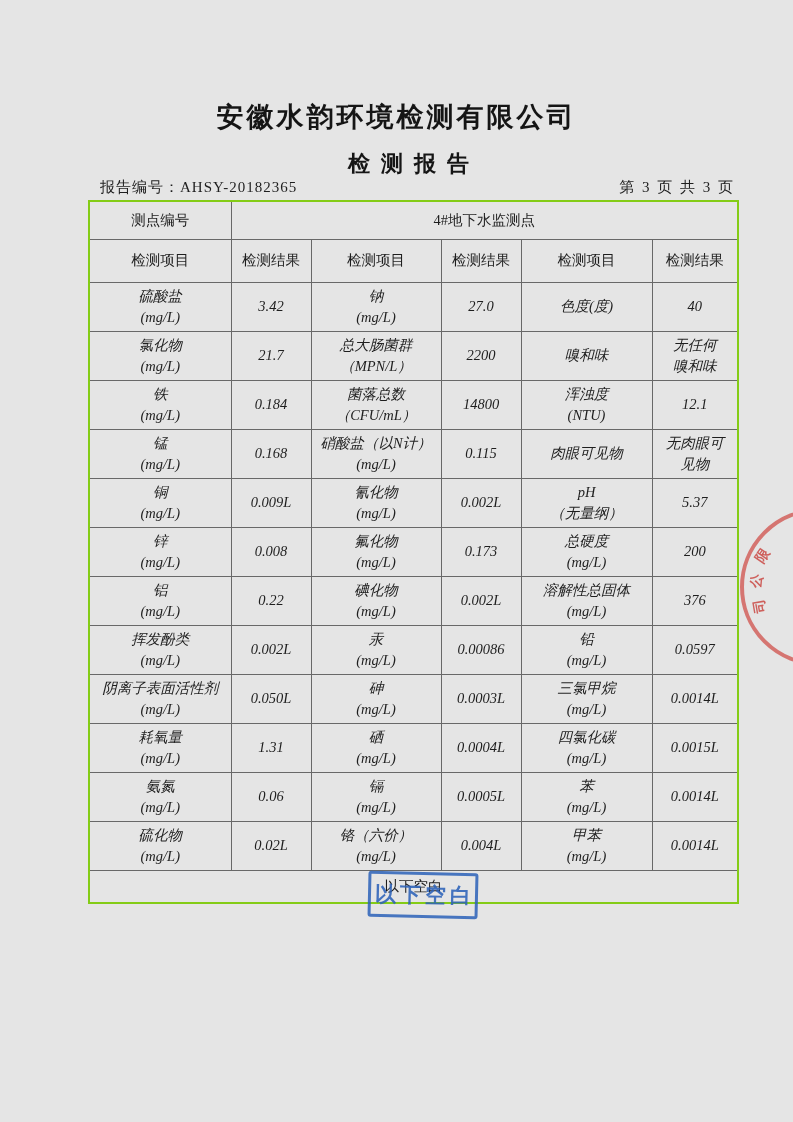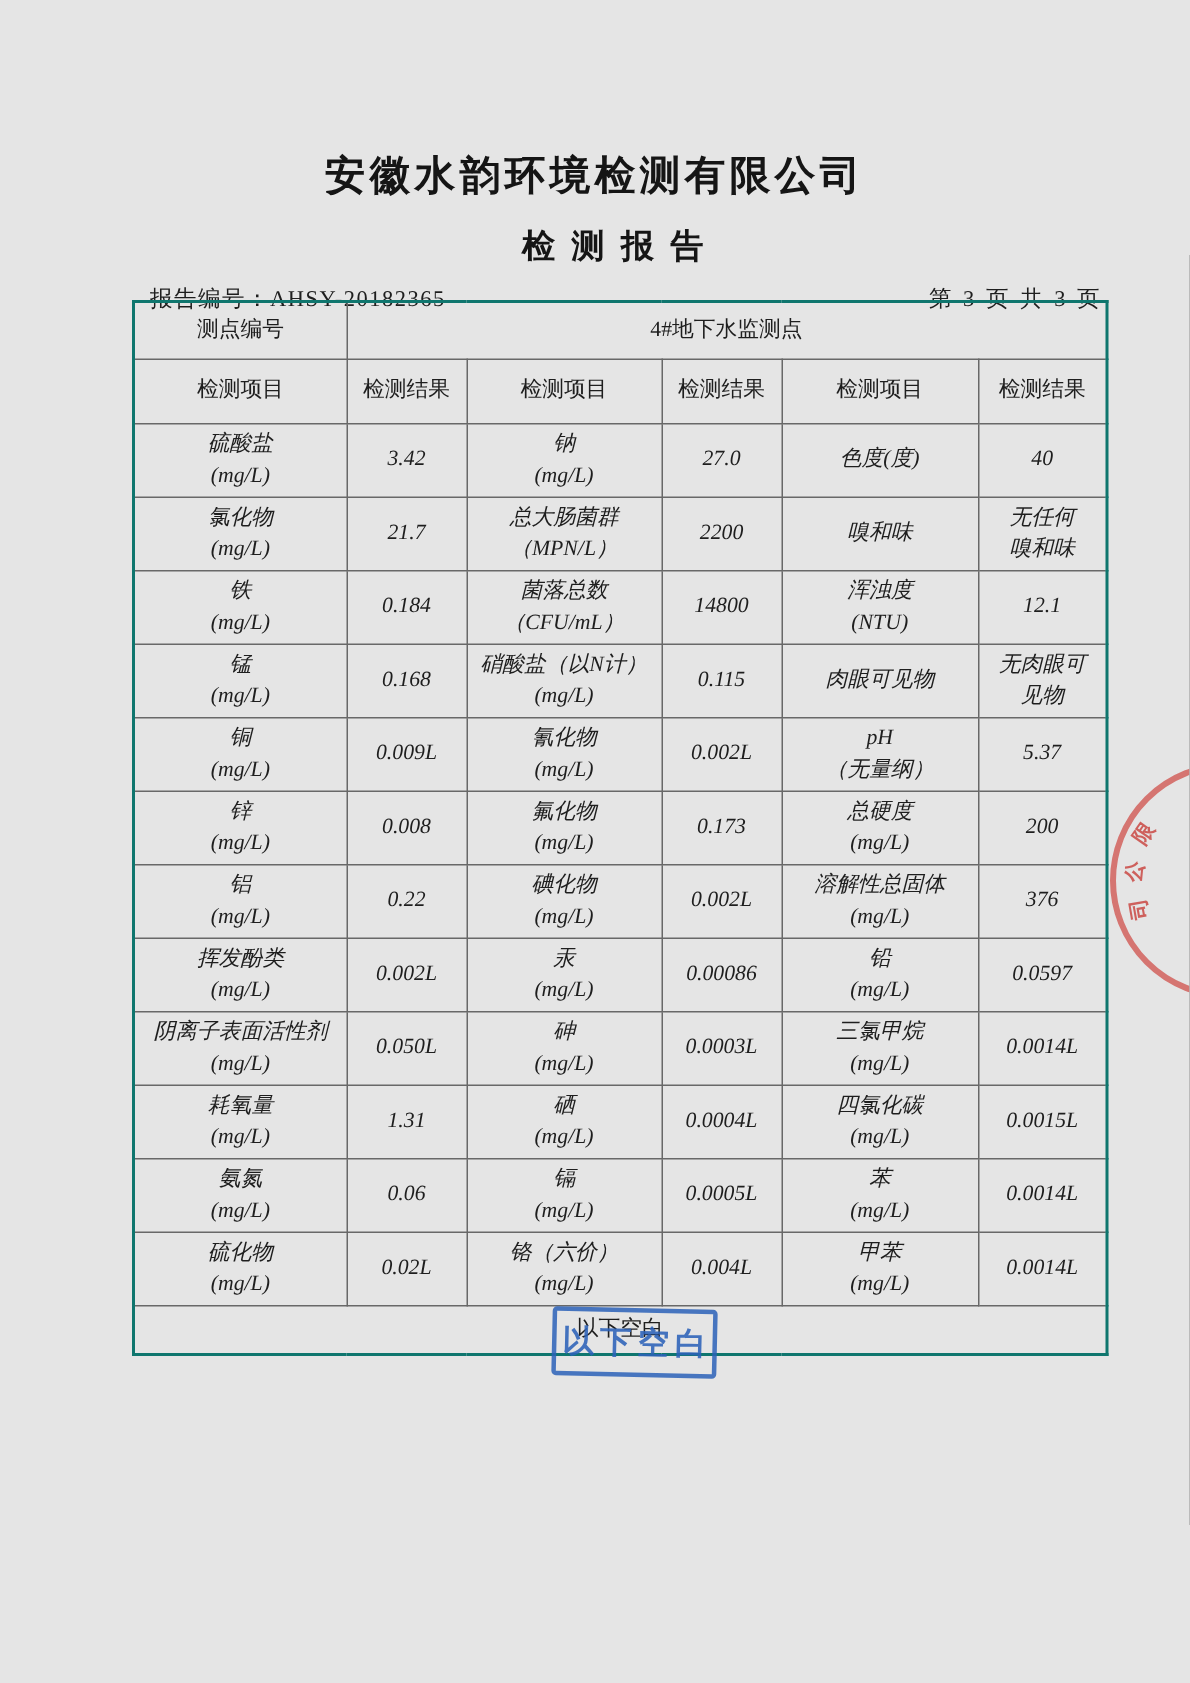--- a/index.html
+++ b/index.html
@@ -13,30 +13,30 @@
     position:absolute; top:99px; left:0; width:100%;
     text-align:center; font-size:27px; font-weight:bold; letter-spacing:3px;
     color:#151515;
   }
   .doc-title {
     position:absolute; top:149px; left:12px; width:100%;
     text-align:center; font-size:22px; font-weight:bold; letter-spacing:11px;
     text-indent:11px; color:#151515;
   }
   .meta-row {
-    position:absolute; top:184px; left:88px; width:649px;
+    position:absolute; top:172px; left:88px; width:649px;
     display:flex; justify-content:space-between; align-items:flex-end;
     font-size:15px;
   }
   .meta-left { padding-left:12px; letter-spacing:1px; }
   .meta-right { padding-right:2px; letter-spacing:2px; padding-top:6px;font-family:Liberation Serif, serif; }
   table.report-table {
     position:absolute; top:200px; left:88px; width:649px;
     border-collapse:collapse; table-layout:fixed;
-    border:2px solid #0f766e;
+    border:2px solid #84cc16;
   }
   .report-table td, .report-table th {
     border:1px solid #686868;
     text-align:center; vertical-align:middle;
     font-size:14.5px; font-weight:normal;
     line-height:21px; padding:1px 2px;
     overflow:hidden;
   }
   tr.point-row { height:38px; }
   tr.head-row  { height:43px; }

